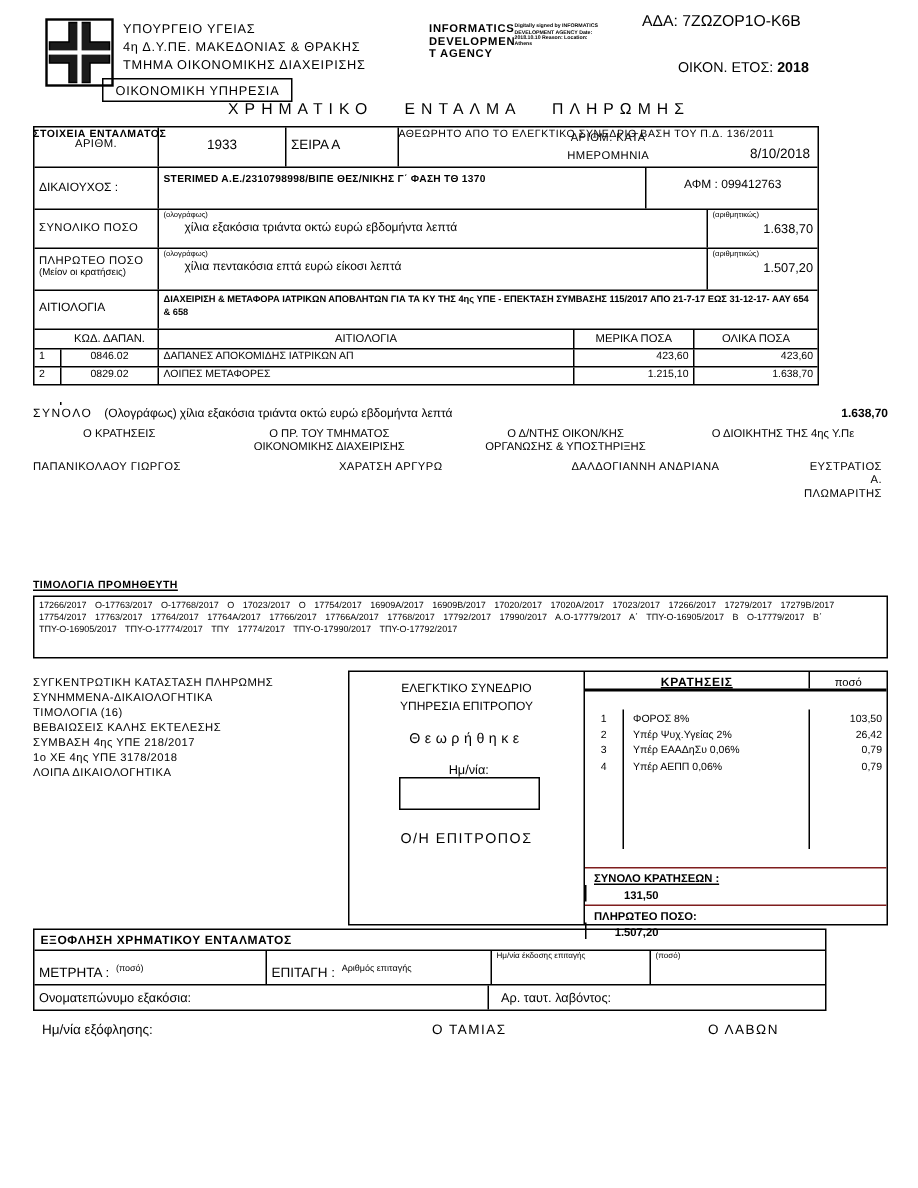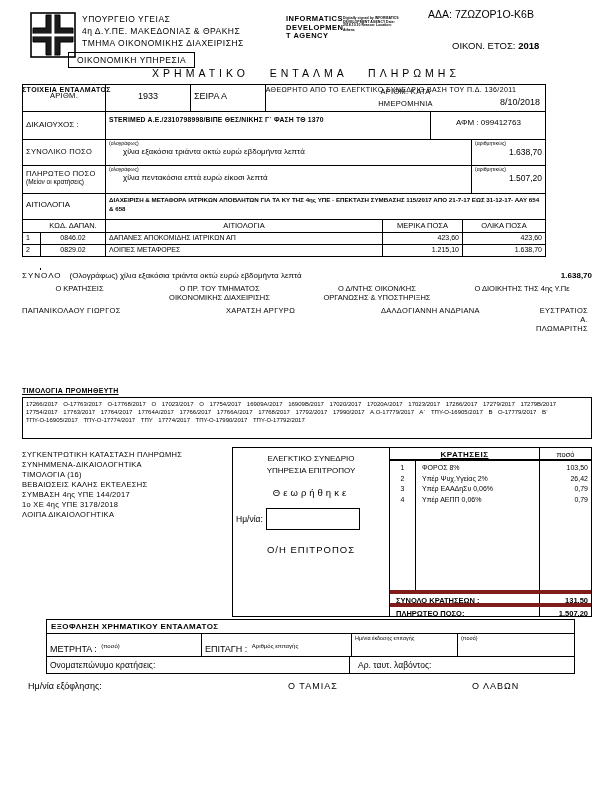--- a/index.html
+++ b/index.html
@@ -36,24 +36,24 @@
   .roles .cell{font-size:7.5px;line-height:9px;}
   .names{font-size:7.5px;letter-spacing:.3px;gap:37px;}
   
   .invbox{border:1px solid #000;box-sizing:border-box;padding:2px 3px;}
   .invline{font-size:6px;line-height:8px;word-spacing:4px;white-space:nowrap;}
   
   .attach{font-size:7.5px;line-height:10px;letter-spacing:.3px;}
   .lowbox{border:1px solid #000;box-sizing:border-box;display:flex;}
   .audit{width:157px;border-right:1px solid #000;box-sizing:border-box;padding-top:5px;}
   .audit .t{font-size:8px;line-height:12px;}
-  .ded{flex:1;display:flex;flex-direction:column;}
+  .ded{flex:1;display:flex;flex-direction:column;gap:12px;}
   .dedhead{height:13px;border-bottom:2px solid #000;display:flex;box-sizing:border-box;}
   .dedbody{flex:1;display:flex;}
-  .dedfoot{height:13px;border-top:4px solid #7f1d1d;display:flex;box-sizing:border-box;font-size:7.5px;}
+  .dedfoot{height:13px;border-top:1px solid #7f1d1d;display:flex;box-sizing:border-box;font-size:7.5px;flex-direction:column;}
   .dcol-n{width:26px;border-right:1px solid #000;box-sizing:border-box;font-size:7px;line-height:10.5px;text-align:center;padding-top:2px;}
   .dcol-d{flex:1;font-size:7px;line-height:10.5px;padding:2px 0 0 6px;}
   .dcol-a{width:52px;border-left:1px solid #000;box-sizing:border-box;font-size:7px;line-height:10.5px;text-align:right;padding:2px 3px 0 0;}
   
   .settle{border:1px solid #000;box-sizing:border-box;}
   .st-title{font-size:8px;font-weight:bold;padding:2px 4px;border-bottom:1px solid #000;letter-spacing:.4px;}
   .bigl{font-size:9px;}
   .note{font-size:6px;transform:scale(.9);transform-origin:top left;}
   .sup{font-size:6px;vertical-align:4px;}
   .recl{font-size:8.5px;}
@@ -211,31 +211,31 @@
     <div class="invline">17266/2017  Ο-17763/2017  Ο-17768/2017  Ο 17023/2017  Ο 17754/2017  16909Α/2017  16909Β/2017  17020/2017  17020Α/2017  17023/2017  17266/2017  17279/2017  17279Β/2017</div>
     <div class="invline">17754/2017  17763/2017  17764/2017  17764Α/2017  17766/2017  17766Α/2017  17768/2017  17792/2017  17990/2017  Α.Ο-17779/2017 Α΄  ΤΠΥ-Ο-16905/2017 Β  Ο-17779/2017 Β΄</div>
     <div class="invline">ΤΠΥ-Ο-16905/2017  ΤΠΥ-Ο-17774/2017  ΤΠΥ 17774/2017  ΤΠΥ-Ο-17990/2017  ΤΠΥ-Ο-17792/2017</div>
   </div>
 
   <div class="abs attach" style="left:22px;top:450px;width:205px;">
     <div>ΣΥΓΚΕΝΤΡΩΤΙΚΗ ΚΑΤΑΣΤΑΣΗ ΠΛΗΡΩΜΗΣ</div>
     <div>ΣΥΝΗΜΜΕΝΑ-ΔΙΚΑΙΟΛΟΓΗΤΙΚΑ</div>
     <div>ΤΙΜΟΛΟΓΙΑ (16)</div>
     <div>ΒΕΒΑΙΩΣΕΙΣ ΚΑΛΗΣ ΕΚΤΕΛΕΣΗΣ</div>
-    <div>ΣΥΜΒΑΣΗ 4ης ΥΠΕ 144/2017</div>
+    <div>ΣΥΜΒΑΣΗ 4ης ΥΠΕ 218/2017</div>
     <div>1ο ΧΕ 4ης ΥΠΕ 3178/2018</div>
     <div>ΛΟΙΠΑ ΔΙΚΑΙΟΛΟΓΗΤΙΚΑ</div>
   </div>
 
   <div class="abs lowbox" style="left:232px;top:447px;width:360px;height:170px;">
     <div class="audit">
       <div class="t c">ΕΛΕΓΚΤΙΚΟ ΣΥΝΕΔΡΙΟ</div>
       <div class="t c">ΥΠΗΡΕΣΙΑ ΕΠΙΤΡΟΠΟΥ</div>
       <div class="c" style="font-size:9.5px;letter-spacing:3px;margin-top:10px;">Θεωρήθηκε</div>
-      <div class="flex" style="margin-top:10px;align-items:center;">
+      <div class="flex" style="margin-top:10px;align-items:center;flex-direction:column;">
         <span style="font-size:8.5px;margin-left:3px;">Ημ/νία:</span>
         <span style="display:inline-block;width:92px;height:20px;border:1px solid #000;margin-left:3px;"></span>
       </div>
       <div class="c" style="font-size:9.5px;letter-spacing:1px;margin-top:14px;">Ο/Η ΕΠΙΤΡΟΠΟΣ</div>
     </div>
     <div class="ded">
       <div class="dedhead">
         <div class="c b" style="flex:1;font-size:8px;padding-top:2px;text-decoration:underline;letter-spacing:.5px;">ΚΡΑΤΗΣΕΙΣ</div>
         <div class="c" style="width:52px;border-left:1px solid #000;box-sizing:border-box;font-size:7.5px;padding-top:2px;">ποσό</div>
       </div>
@@ -263,40 +263,40 @@
         <div class="b" style="flex:1;padding:2px 0 0 6px;text-decoration:underline;">ΣΥΝΟΛΟ ΚΡΑΤΗΣΕΩΝ :</div>
         <div class="b r" style="width:52px;border-left:1px solid #000;box-sizing:border-box;padding:2px 3px 0 0;">131,50</div>
       </div>
       <div class="dedfoot">
         <div class="b" style="flex:1;padding:2px 0 0 6px;">ΠΛΗΡΩΤΕΟ ΠΟΣΟ:</div>
         <div class="b r" style="width:52px;border-left:1px solid #000;box-sizing:border-box;padding:2px 3px 0 0;">1.507,20</div>
       </div>
     </div>
   </div>
 
-  <div class="abs settle" style="left:22px;top:619px;width:529px;margin-left:24px;">
+  <div class="abs settle" style="left:22px;top:619px;width:529px;">
     <div class="st-title">ΕΞΟΦΛΗΣΗ ΧΡΗΜΑΤΙΚΟΥ ΕΝΤΑΛΜΑΤΟΣ</div>
     <div class="row" style="height:22px;">
       <div class="cell br" style="width:155px;padding-top:4px;">
         <span class="bigl">ΜΕΤΡΗΤΑ :</span>
         <span class="sup">(ποσό)</span>
       </div>
       <div class="cell br" style="width:150px;padding-top:4px;">
         <span class="bigl">ΕΠΙΤΑΓΗ :</span>
         <span class="sup">Αριθμός επιταγής</span>
       </div>
       <div class="cell br" style="width:106px;">
         <div class="note">Ημ/νία έκδοσης επιταγής</div>
       </div>
       <div class="cell" style="flex:1;">
         <div class="note">(ποσό)</div>
       </div>
     </div>
     <div class="row bt" style="height:17px;">
-      <div class="cell br recl" style="width:303px;padding-top:3px;">Ονοματεπώνυμο κρατήσεις:</div>
+      <div class="cell br recl" style="width:303px;padding-top:3px;">Ονοματεπώνυμο εξακόσια:</div>
       <div class="cell recl" style="flex:1;padding-top:3px;padding-left:8px;">Αρ. ταυτ. λαβόντος:</div>
     </div>
   </div>
 
   <div class="abs footrow" style="left:28px;top:681px;">Ημ/νία εξόφλησης:</div>
   <div class="abs footrow" style="left:288px;top:681px;letter-spacing:1px;">Ο ΤΑΜΙΑΣ</div>
   <div class="abs footrow" style="left:472px;top:681px;letter-spacing:1px;">Ο ΛΑΒΩΝ</div>
 
 </div>
 

